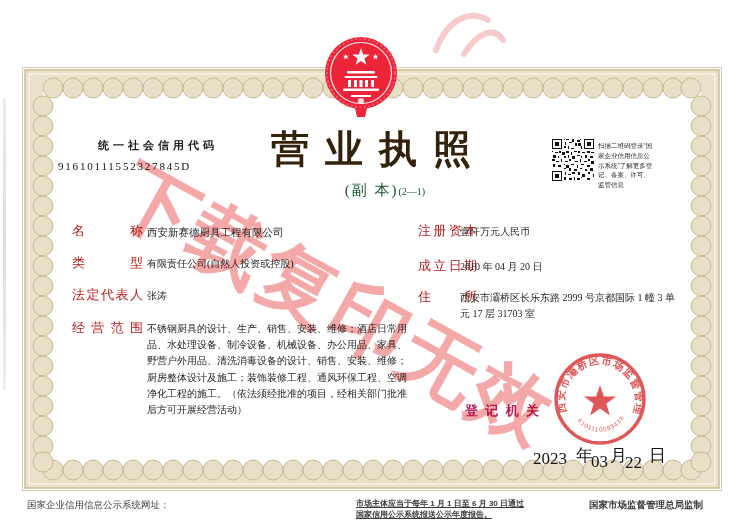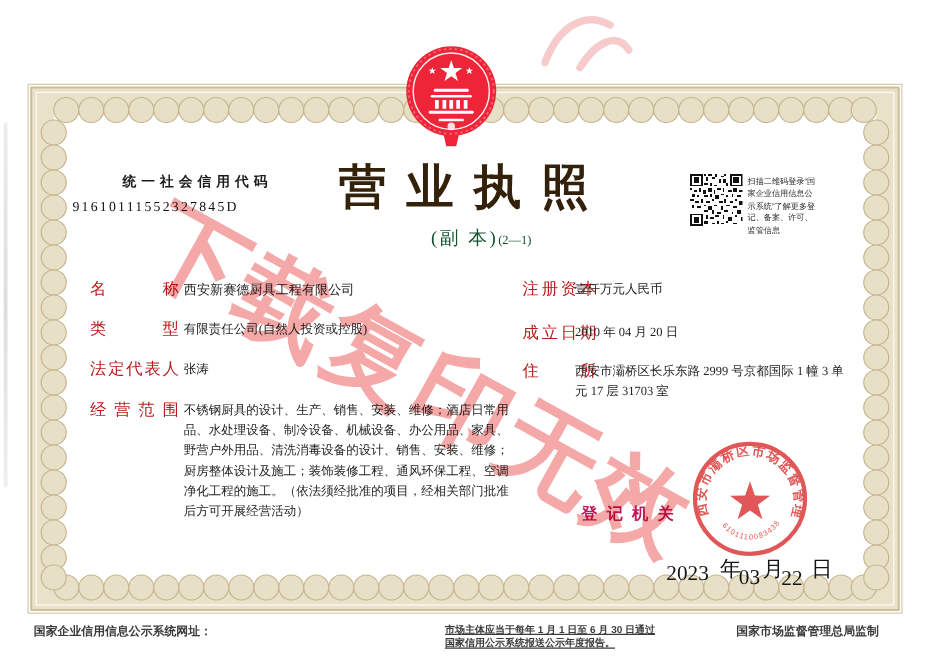--- a/index.html
+++ b/index.html
@@ -39,21 +39,21 @@
   .row-date  { top:259px; }
   .row-addr  { top:290px; }
 
   
   .registrar { left:465px; top:402px; width:74px; font-size:13px; font-weight:700; color:#be185d;
                text-align:justify; text-align-last:justify; }
   .dateline span { position:absolute; color:#141414; font-size:17px; }
 
   
   .f-small { color:#3b3b3b; font-family:"Liberation Sans","DejaVu Sans",sans-serif; }
-  .f-site  { left:27px; top:499px; font-size:9.5px; font-weight:700; }
+  .f-site  { left:27px; top:499px; font-size:9.5px; font-weight:400; }
   .f-url   { left:133px; top:534px; font-size:10px; font-weight:400; color:#444;padding-left:40px; }
   .f-notice{ left:356px; top:499px; width:172px; font-size:8px; line-height:1.35; font-weight:700;text-decoration:underline; }
   .f-prod  { left:589px; top:499px; font-size:9.5px; font-weight:700; }
 
   
   .watermark { left:148px; top:142px; transform:rotate(29deg); transform-origin:0 0;
                font-size:78px; font-weight:900; letter-spacing:3px; white-space:nowrap;
                color:#f29595; opacity:.82; mix-blend-mode:multiply; pointer-events:none;
                font-family:"Liberation Sans","DejaVu Sans",sans-serif; }
 

